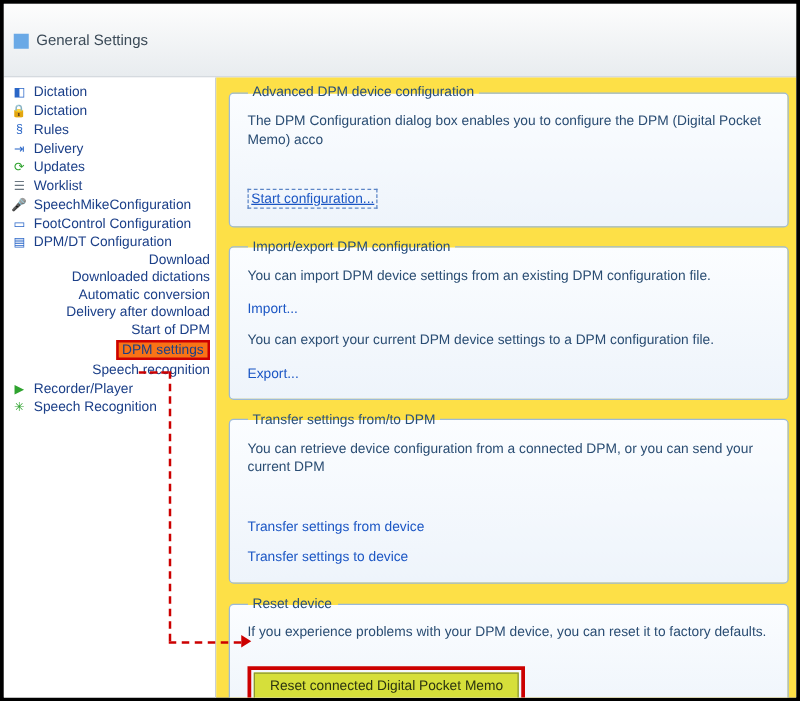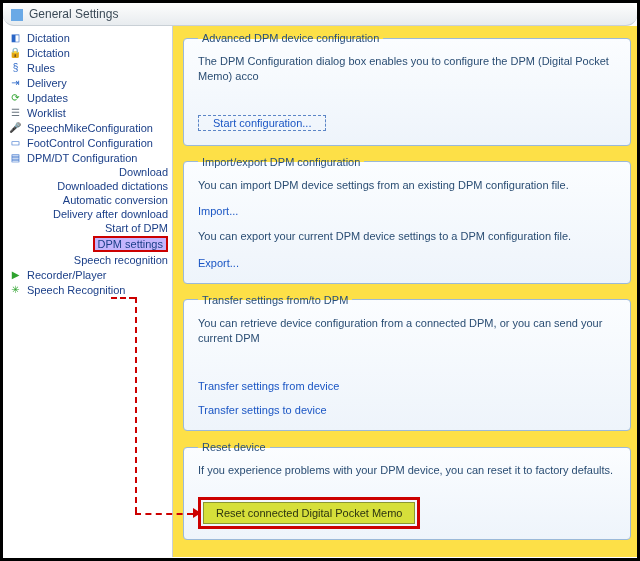--- a/index.html
+++ b/index.html
@@ -1,34 +1,34 @@
 <!DOCTYPE html>
 <html><head>
 <meta charset="utf-8">
 <style>
   * { box-sizing: border-box; margin: 0; padding: 0; }
   body { font-family: "Segoe UI", Tahoma, sans-serif; font-size: 11px; background: #fff; }
   .window { width: 640px; height: 561px; border: 3px solid #000; position: relative; overflow: hidden; }
-  .titlebar { background: linear-gradient(#fdfdfd,#e8ecef); border-bottom: 1px solid #c9d0d6; padding: 4px 8px; display: flex; align-items: flex-end; gap: 6px; border-radius: 11px; }
+  .titlebar { background: linear-gradient(#fdfdfd,#e8ecef); border-bottom: 1px solid #c9d0d6; padding: 22px 8px; display: flex; align-items: flex-end; gap: 6px; }
   .titlebar .icon-sq { width: 12px; height: 12px; background: #6aa9e6; display: inline-block; }
   .titlebar .title { color: #3b4a57; font-size: 12px; }
   .content { display: flex; height: calc(100% - 24px); }
   .sidebar { width: 170px; border-right: 1px solid #c9d0d6; background: #fff; padding: 4px 2px 4px 4px; overflow: hidden; }
   .tree { list-style: none; }
   .tree li { display: flex; align-items: center; gap: 5px; padding: 1px 2px; color: #1b3f88; white-space: nowrap; cursor: pointer; }
   .tree li .ticon { width: 13px; height: 13px; display: inline-flex; align-items: center; justify-content: center; font-size: 10px; }
   .tree .sub { list-style: none; padding-left: 24px; }
   .tree .sub li { color: #1b3f88; justify-content: flex-end; }
-  .tree li.selected-box span.label { border: 2px solid #c00; background: #c4b5fd; padding: 0 3px; }
+  .tree li.selected-box span.label { border: 2px solid #c00; background: #f97316; padding: 0 3px; }
   .main { flex: 1; background: #fde047; padding: 6px 6px 6px 10px; overflow: hidden; }
   fieldset.group { border: 1px solid #9bb9d8; border-radius: 4px; background: linear-gradient(#fbfdff,#eef4fb); margin-bottom: 10px; padding: 10px 12px 10px 14px; }
   fieldset.group legend { color: #274e7c; padding: 0 4px; font-size: 11px; }
   .body-text { color: #2a4d73; margin-bottom: 8px; line-height: 1.4; }
   .link { color: #1b56c4; cursor: pointer; display: inline-block; margin: 4px 0; }
-  .link-dashed { border: 1px dashed #5b85c6; padding: 1px 14px; }
+  .link-dashed { border: 1px dashed #5b85c6; padding: 1px 2px; text-decoration: underline; }
   .reset-btn { display: inline-block; background: #d6df3a; border: 1px solid #8b9630; padding: 4px 12px; color: #2c3410; cursor: pointer; font-size: 11px; }
   .reset-wrap { border: 3px solid #c00; display: inline-block; padding: 2px; }
   
   .arrow { position: absolute; pointer-events: none; }
   .arrow .h1 { position: absolute; border-top: 2px dashed #c00; }
   .arrow .v1 { position: absolute; border-left: 2px dashed #c00; }
   .arrow .head { position: absolute; width: 0; height: 0; border-top: 5px solid transparent; border-bottom: 5px solid transparent; border-left: 8px solid #c00; }
   
   .ic-blue { color: #2a66c7; }
   .ic-green { color: #2fa32f; }

